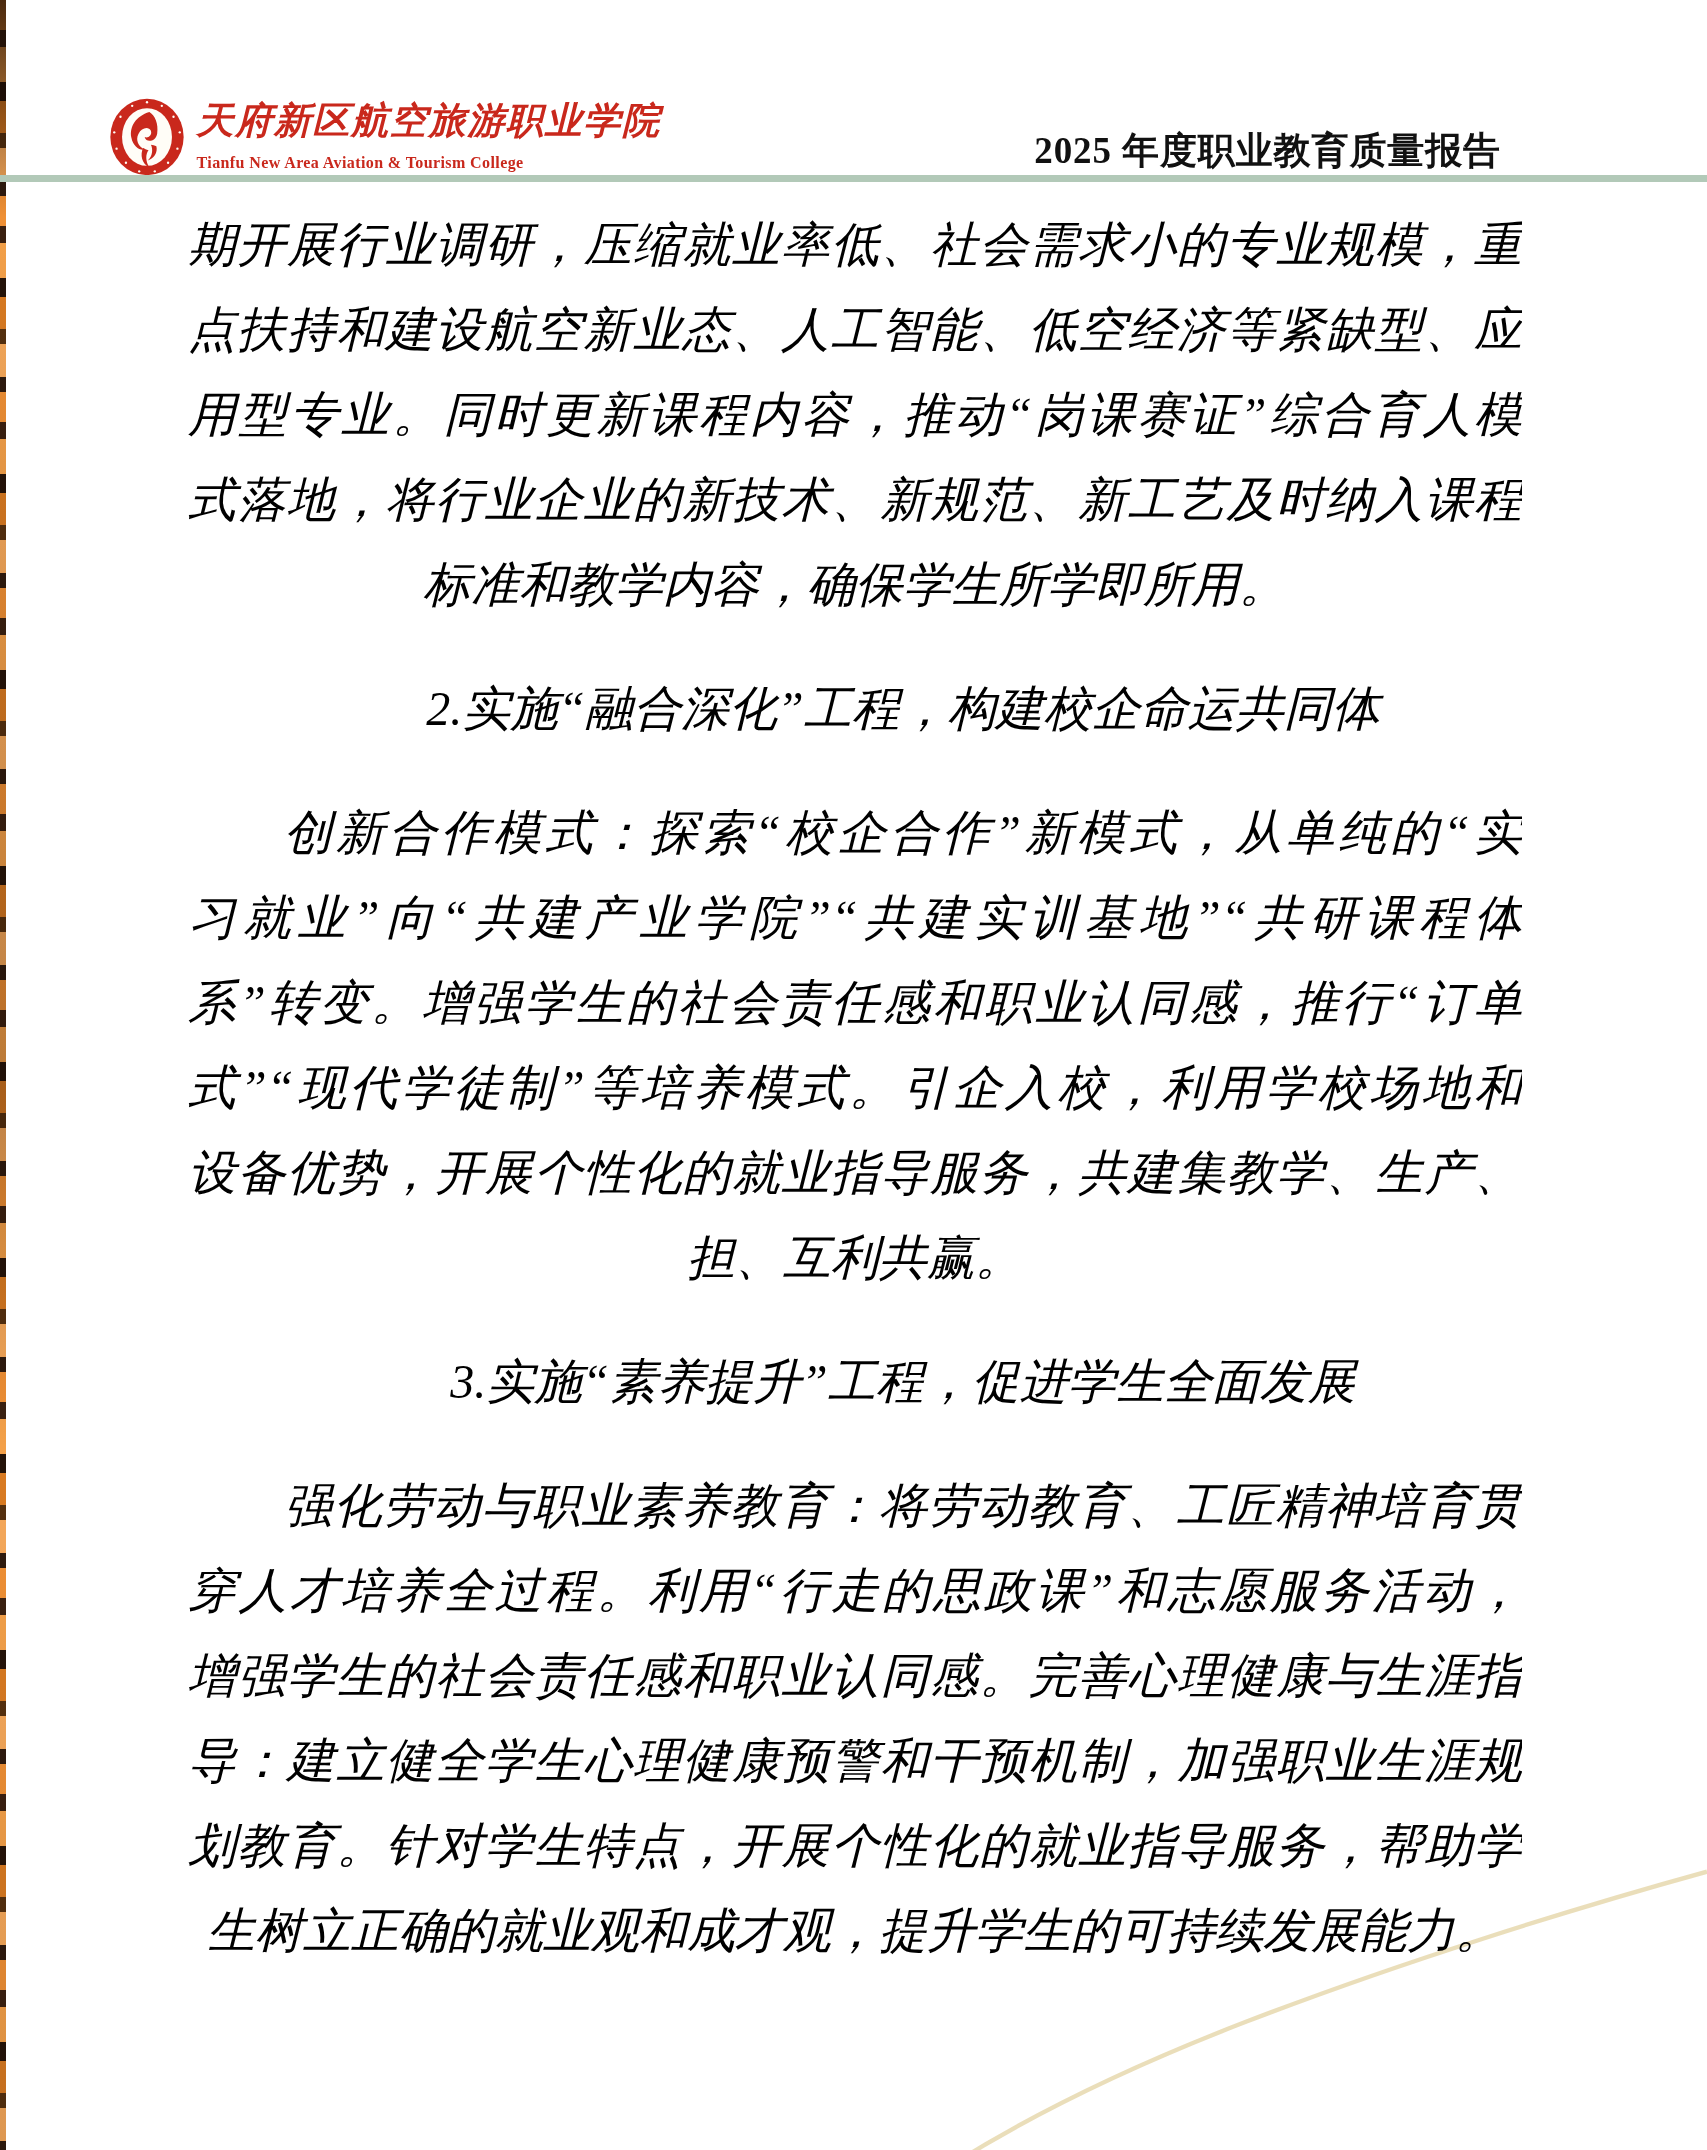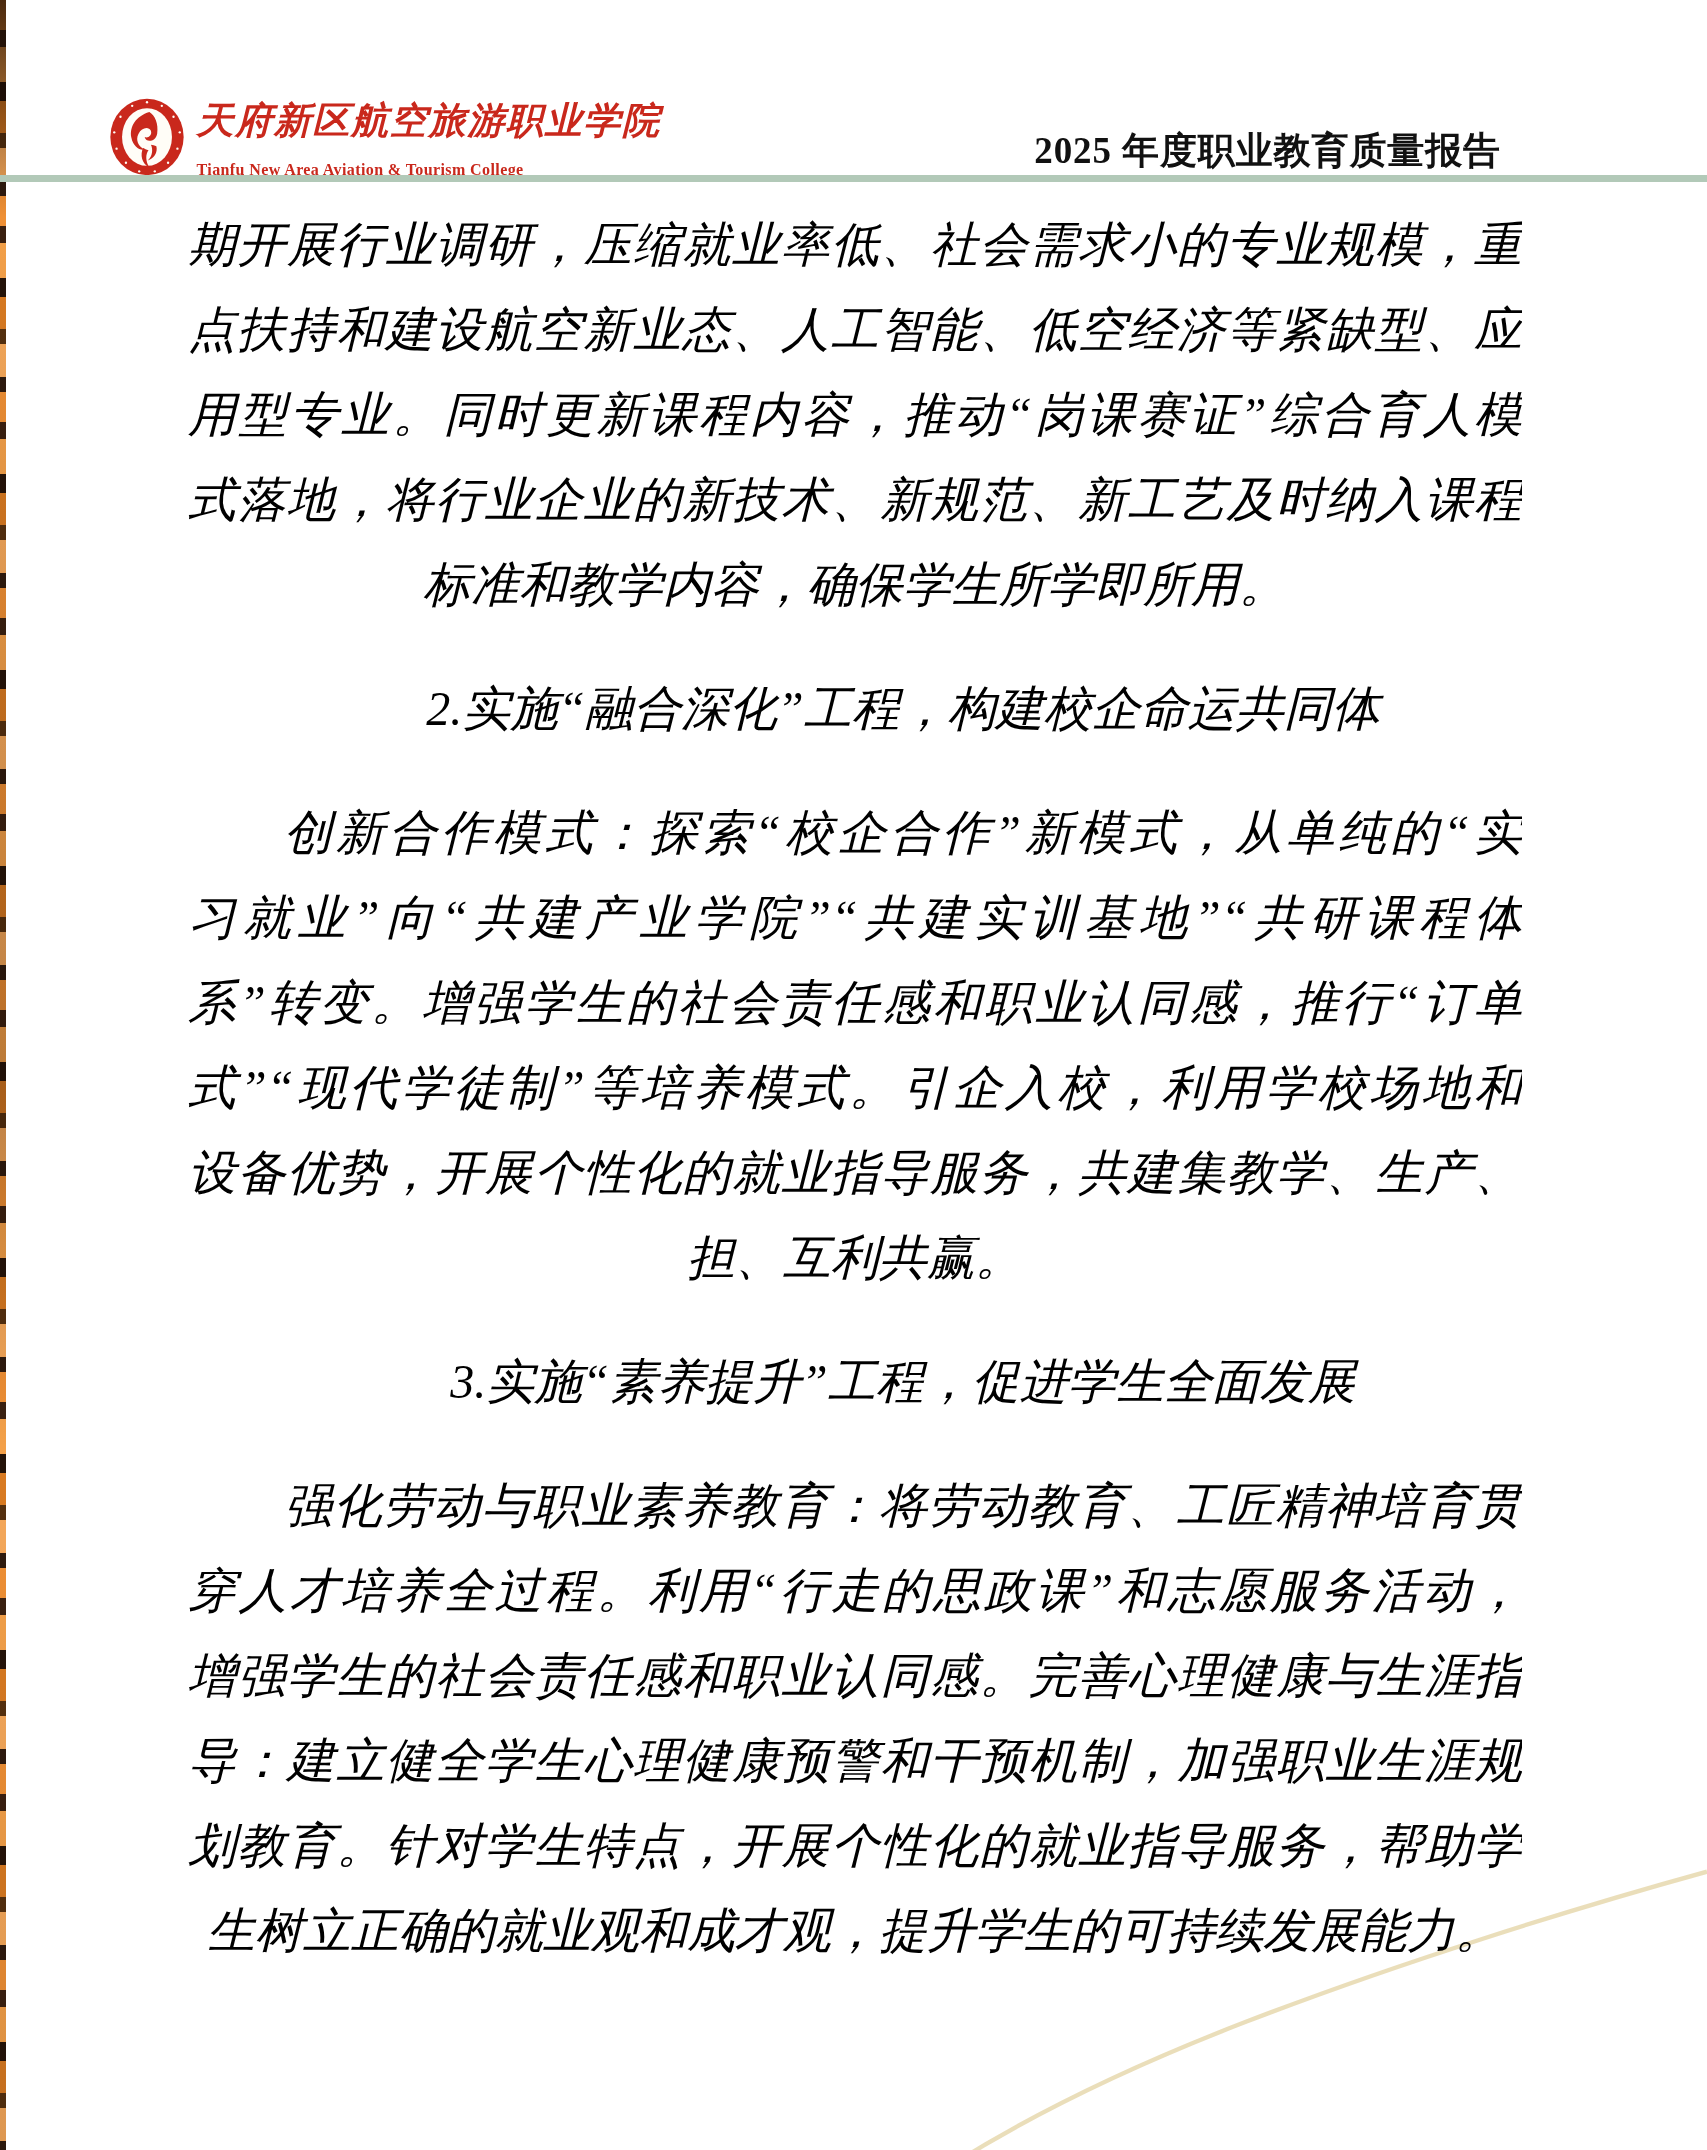--- a/index.html
+++ b/index.html
@@ -47,21 +47,21 @@
   .college-zh{
     color:var(--logo-red);
     font-size:37px;font-weight:900;font-style:italic;
     letter-spacing:1.7px;line-height:1.0;
     font-family:"Liberation Serif","DejaVu Serif",serif;
     white-space:nowrap;
   }
   .college-en{
     color:var(--logo-red);
     font-size:16px;font-weight:700;
-    letter-spacing:0.4px;margin-top:22px;
+    letter-spacing:0.4px;margin-top:15px;
     white-space:nowrap;
   }
   .report-title{
     position:absolute;right:206px;top:126px;
     color:var(--title-black);
     font-size:37px;font-weight:700;
     letter-spacing:0.9px;white-space:nowrap;
   }
   .green-rule{
     position:absolute;left:0;top:175px;width:100%;height:6.5px;

